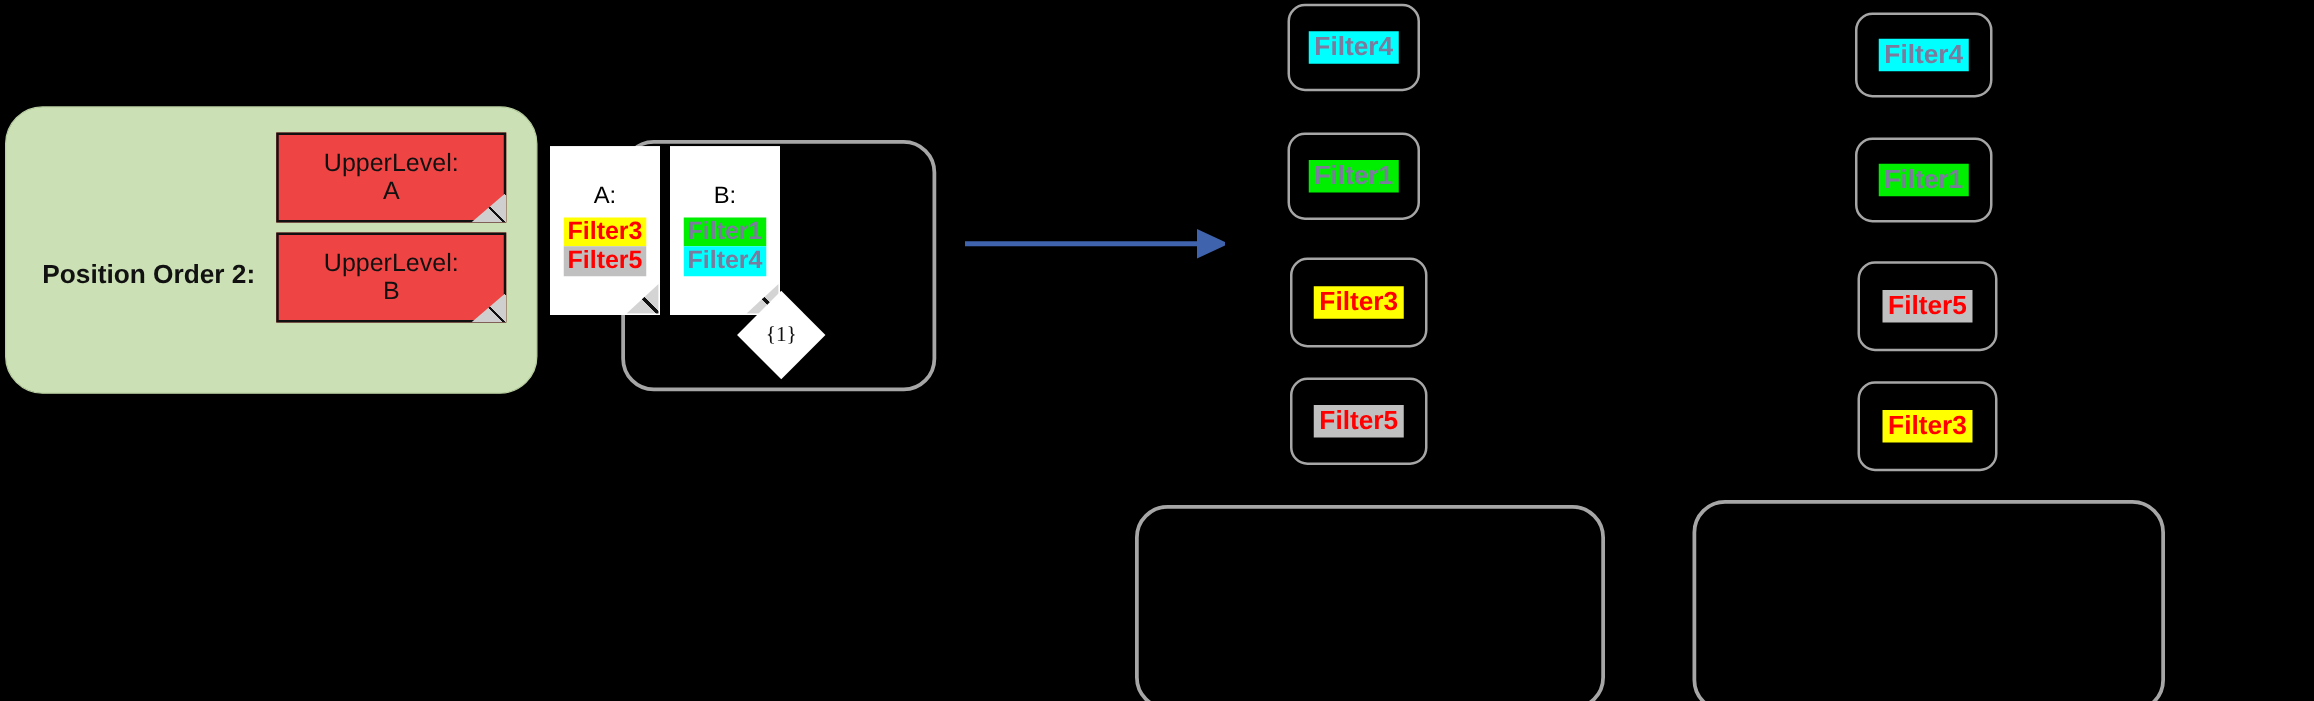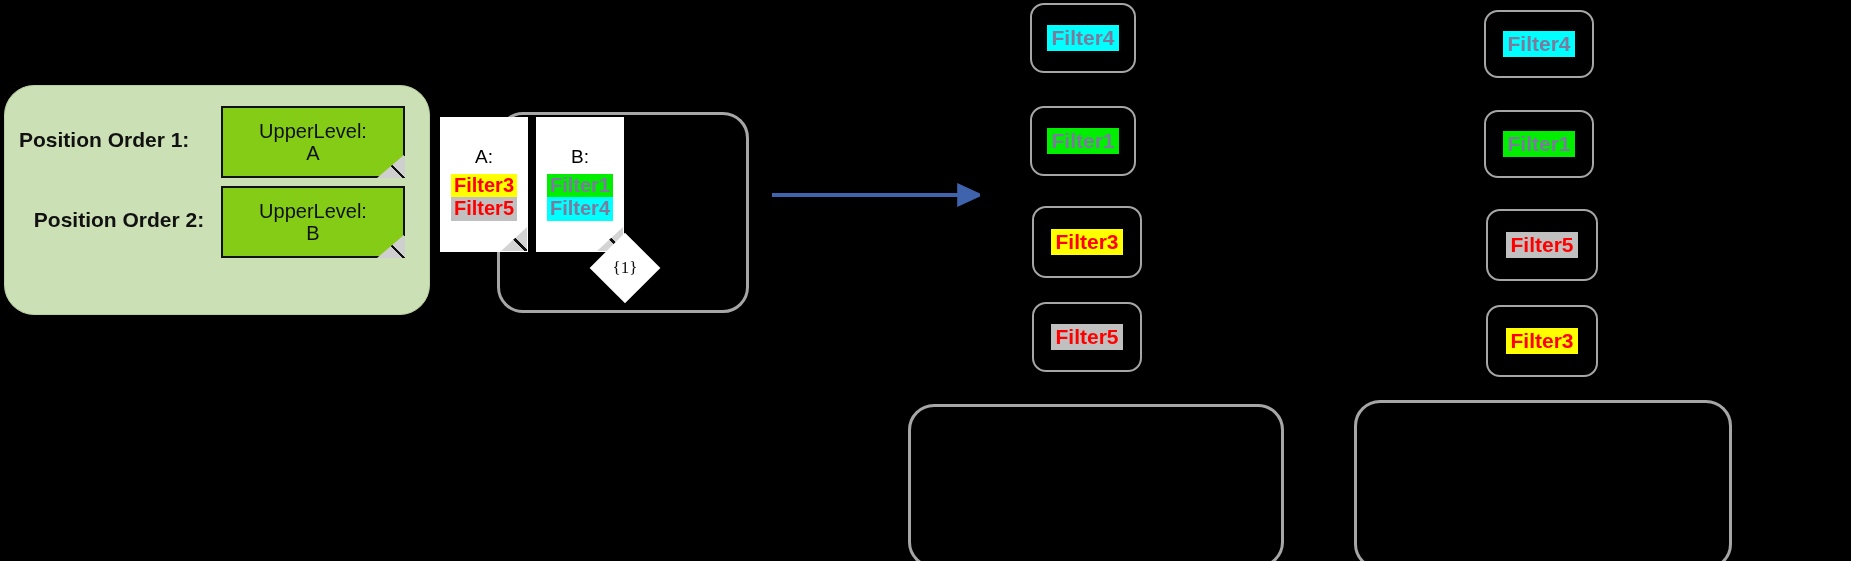--- a/index.html
+++ b/index.html
@@ -19,21 +19,21 @@
     position:absolute;left:14px;width:200px;
     font-size:21px;font-weight:bold;color:#111;
     text-align:left;white-space:nowrap;
   }
   #order-label-1{top:42px;}
   #order-label-2{top:122px;text-align:center;}
 
   
   .note{
     position:absolute;width:184px;height:72px;
-    background:#84cc16;border:2.5px solid #111;box-sizing:border-box;
+    background:#ef4444;border:2.5px solid #111;box-sizing:border-box;
     color:#111;font-size:20px;line-height:1.12;
     display:flex;flex-direction:column;align-items:center;justify-content:center;
     text-align:center;
   }
   #note-a{left:216px;top:20px;}
   #note-b{left:216px;top:100px;}
   .note .fold{
     position:absolute;right:-2px;bottom:-2px;width:28px;height:24px;
     background:linear-gradient(to bottom left,#111 0 2px,#cfcfcf 2px 100%);
     clip-path:polygon(100% 0,100% 100%,0 100%);
@@ -110,21 +110,20 @@
     background:#000;
   }
   #empty-panel-1{left:908px;top:404px;width:376px;height:164px;}
   #empty-panel-2{left:1354px;top:400px;width:378px;height:170px;}
 </style>
 </head>
 <body style="background: rgb(0, 0, 0);">
 
 <div class="abs" id="green-panel" style="background: rgb(203, 224, 180);">
 
-  <div class="order-label" id="order-label-1">Position Order 1:</div>
 
   <div class="note" id="note-a">
     <div>UpperLevel:</div>
     <div>A</div>
     <span class="fold"></span>
   </div>
 
   <div class="order-label" id="order-label-2">Position Order 2:</div>
 
   <div class="note" id="note-b">

